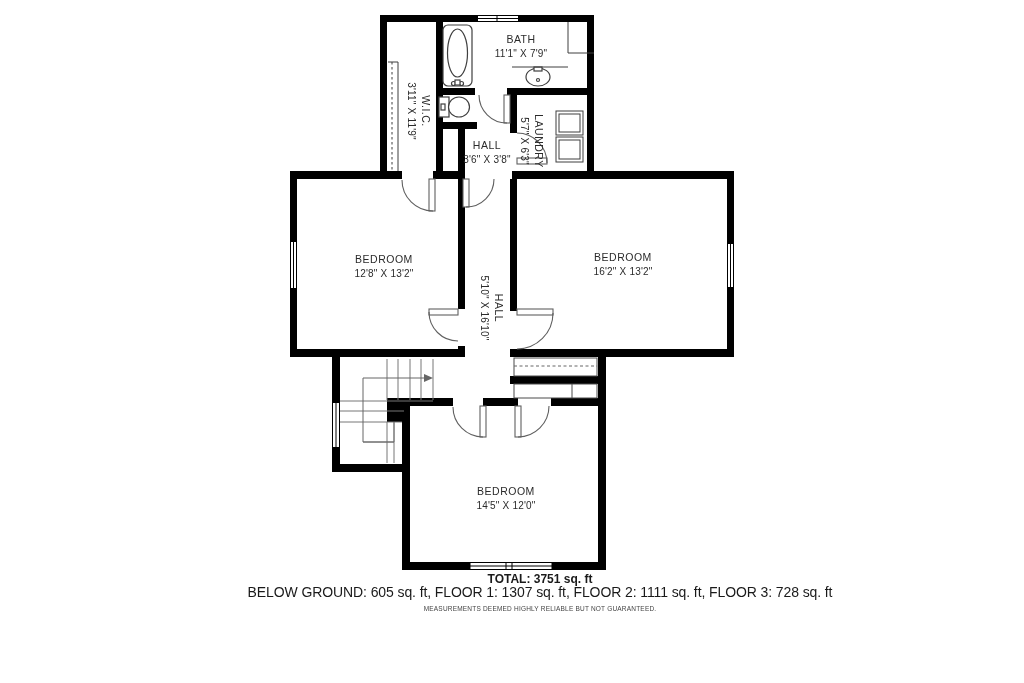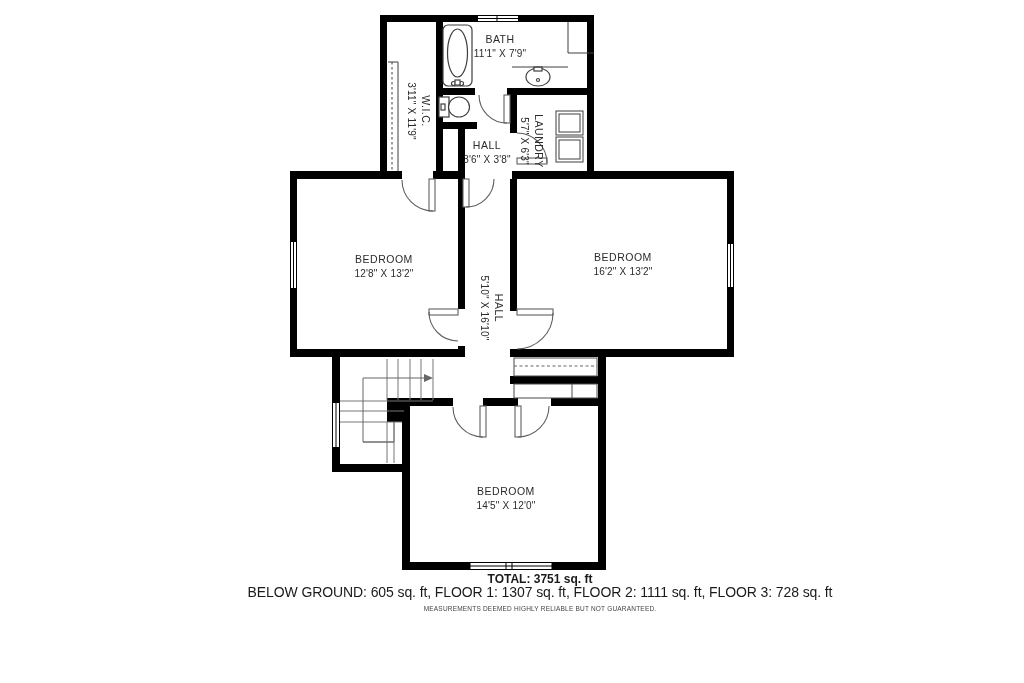--- a/index.html
+++ b/index.html
@@ -176,21 +176,21 @@
       <rect x="514" y="384" width="83" height="14"></rect>
       <path d="M572,384 V398"></path>
     </g>
   </svg>
 
   <div class="label rot" style="left:419px;top:111px">
     <div class="rname">W.I.C.</div>
     <div class="rdims">3'11" X 11'9"</div>
   </div>
 
-  <div class="label" style="left:500px;top:46px">
+  <div class="label" style="left:521px;top:46px">
     <div class="rname">BATH</div>
     <div class="rdims">11'1" X 7'9"</div>
   </div>
 
   <div class="label" style="left:487px;top:152px">
     <div class="rname">HALL</div>
     <div class="rdims">3'6" X 3'8"</div>
   </div>
 
   <div class="label rot" style="left:532px;top:141px">

